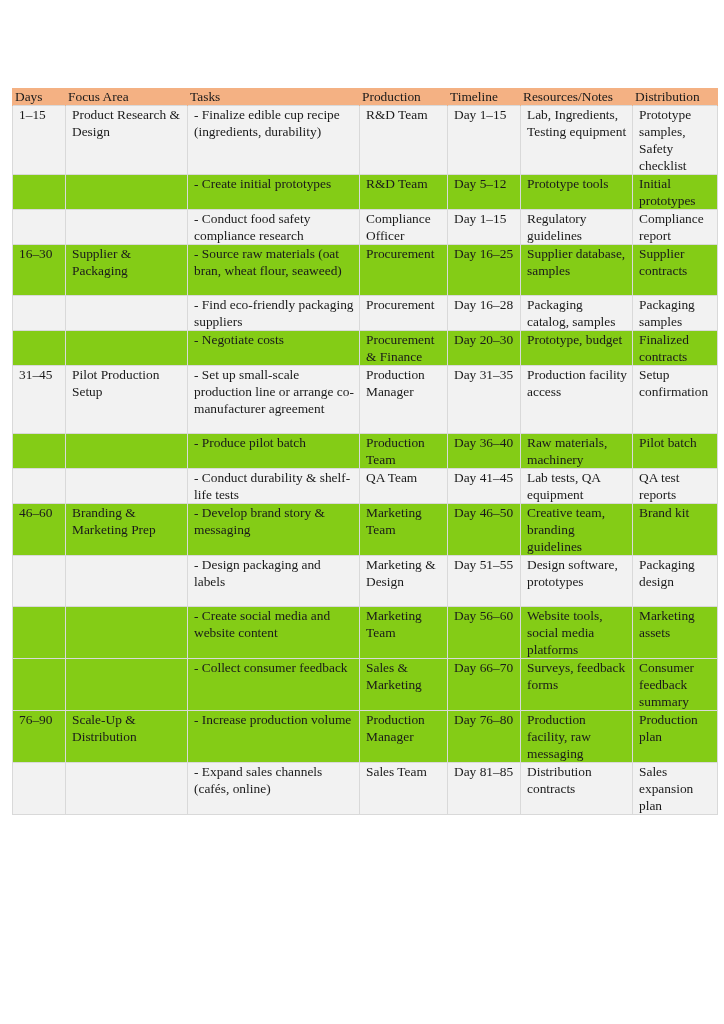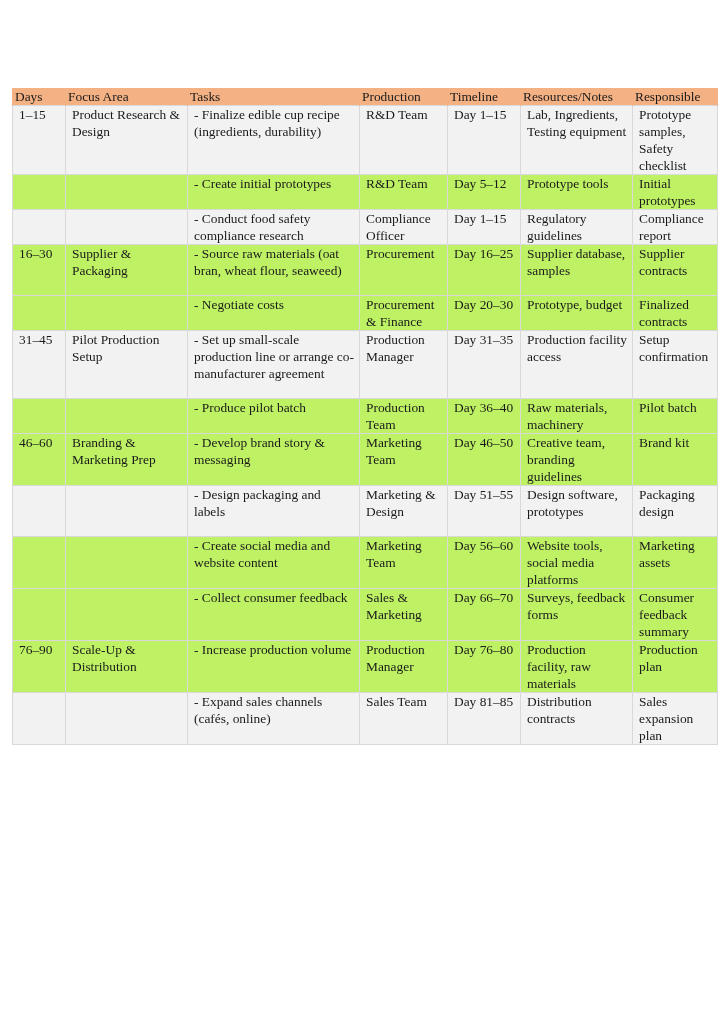--- a/index.html
+++ b/index.html
@@ -44,21 +44,21 @@
       white-space: nowrap;
       overflow: hidden;
     }
     table.plan td {
       vertical-align: top;
       padding: 0 4px 0 6px;
       border: 1px solid #d9d9d9;
       overflow: hidden;
     }
     table.plan tr.shade td { background: #f2f2f2; }
-    table.plan tr.plain td { background: #bef264; }
+    table.plan tr.plain td { background: #84cc16; }
 
     tr.h68 td { height: 67px; }
     tr.h34 td { height: 33px; }
     tr.h51 td { height: 50px; }
   </style>
 </head>
 <body>
 
 <table class="plan">
   <colgroup>
@@ -71,21 +71,21 @@
       <col class="c-del">
   </colgroup>
   <thead>
     <tr>
       <th>Days</th>
       <th>Focus Area</th>
       <th>Tasks</th>
       <th>Production</th>
       <th>Timeline</th>
       <th>Resources/Notes</th>
-      <th>Responsible</th>
+      <th>Distribution</th>
     </tr>
   </thead>
   <tbody>
     <tr class="shade h68">
       <td>1–15</td>
       <td>Product Research &amp; Design</td>
       <td>- Finalize edible cup recipe (ingredients, durability)</td>
       <td>R&amp;D Team</td>
       <td>Day 1–15</td>
       <td>Lab, Ingredients, Testing equipment</td>
@@ -111,20 +111,29 @@
     </tr>
     <tr class="plain h51">
       <td>16–30</td>
       <td>Supplier &amp; Packaging</td>
       <td>- Source raw materials (oat bran, wheat flour, seaweed)</td>
       <td>Procurement</td>
       <td>Day 16–25</td>
       <td>Supplier database, samples</td>
       <td>Supplier contracts</td>
     </tr>
+    <tr class="shade h34">
+      <td></td>
+      <td></td>
+      <td>- Find eco-friendly packaging suppliers</td>
+      <td>Procurement</td>
+      <td>Day 16–28</td>
+      <td>Packaging catalog, samples</td>
+      <td>Packaging samples</td>
+    </tr>
     <tr class="plain h34">
       <td></td>
       <td></td>
       <td>- Negotiate costs</td>
       <td>Procurement &amp; Finance</td>
       <td>Day 20–30</td>
       <td>Prototype, budget</td>
       <td>Finalized contracts</td>
     </tr>
     <tr class="shade h68">
@@ -138,20 +147,29 @@
     </tr>
     <tr class="plain h34">
       <td></td>
       <td></td>
       <td>- Produce pilot batch</td>
       <td>Production Team</td>
       <td>Day 36–40</td>
       <td>Raw materials, machinery</td>
       <td>Pilot batch</td>
     </tr>
+    <tr class="shade h34">
+      <td></td>
+      <td></td>
+      <td>- Conduct durability &amp; shelf-life tests</td>
+      <td>QA Team</td>
+      <td>Day 41–45</td>
+      <td>Lab tests, QA equipment</td>
+      <td>QA test reports</td>
+    </tr>
     <tr class="plain h51">
       <td>46–60</td>
       <td>Branding &amp; Marketing Prep</td>
       <td>- Develop brand story &amp; messaging</td>
       <td>Marketing Team</td>
       <td>Day 46–50</td>
       <td>Creative team, branding guidelines</td>
       <td>Brand kit</td>
     </tr>
     <tr class="shade h51">
@@ -180,21 +198,21 @@
       <td>Day 66–70</td>
       <td>Surveys, feedback forms</td>
       <td>Consumer feedback summary</td>
     </tr>
     <tr class="plain h51">
       <td>76–90</td>
       <td>Scale-Up &amp; Distribution</td>
       <td>- Increase production volume</td>
       <td>Production Manager</td>
       <td>Day 76–80</td>
-      <td>Production facility, raw materials</td>
+      <td>Production facility, raw messaging</td>
       <td>Production plan</td>
     </tr>
     <tr class="shade h51">
       <td></td>
       <td></td>
       <td>- Expand sales channels (cafés, online)</td>
       <td>Sales Team</td>
       <td>Day 81–85</td>
       <td>Distribution contracts</td>
       <td>Sales expansion plan</td>

